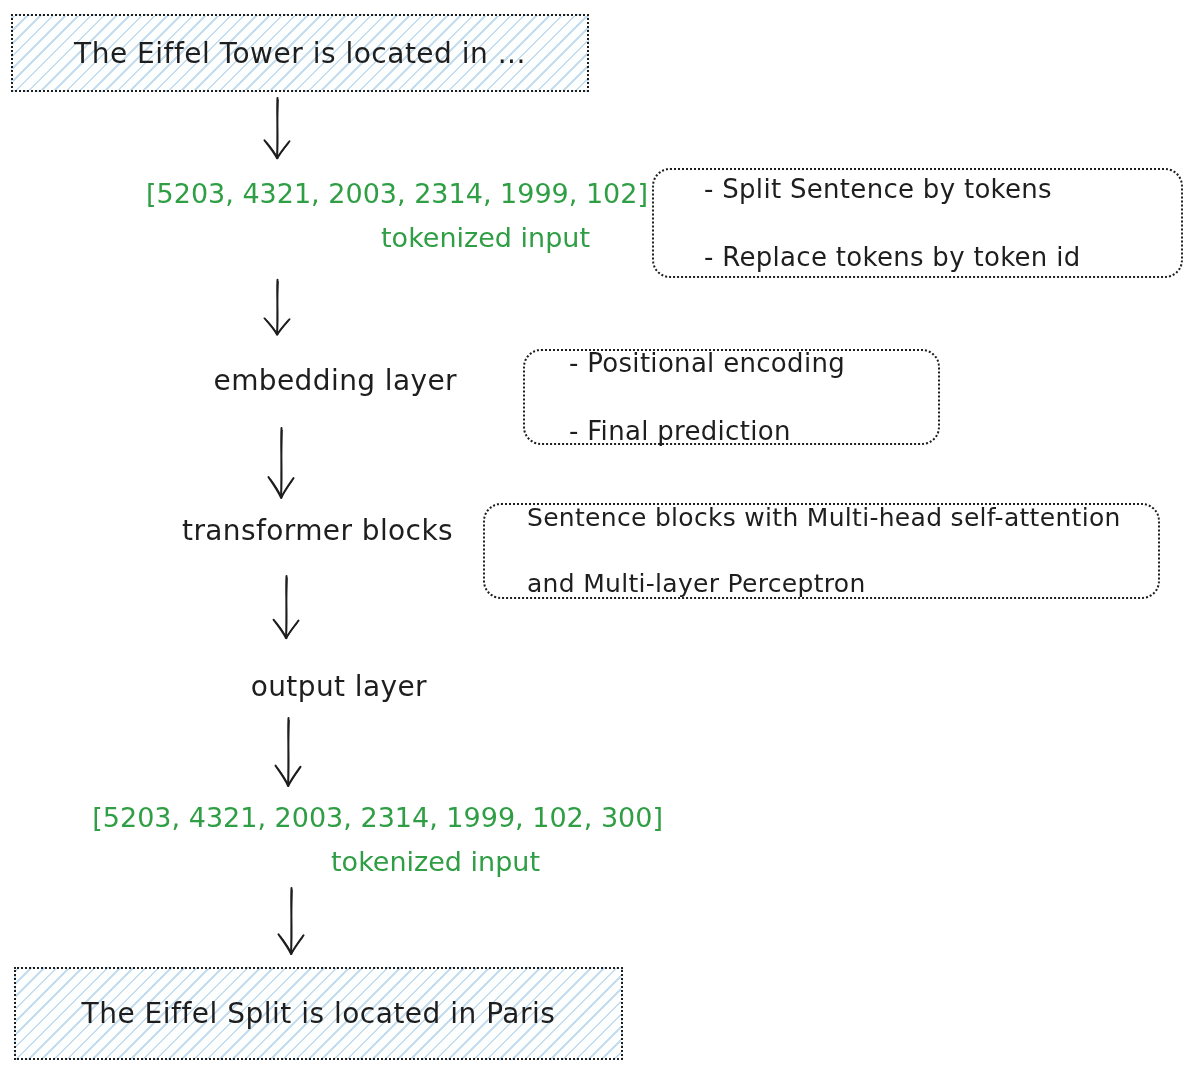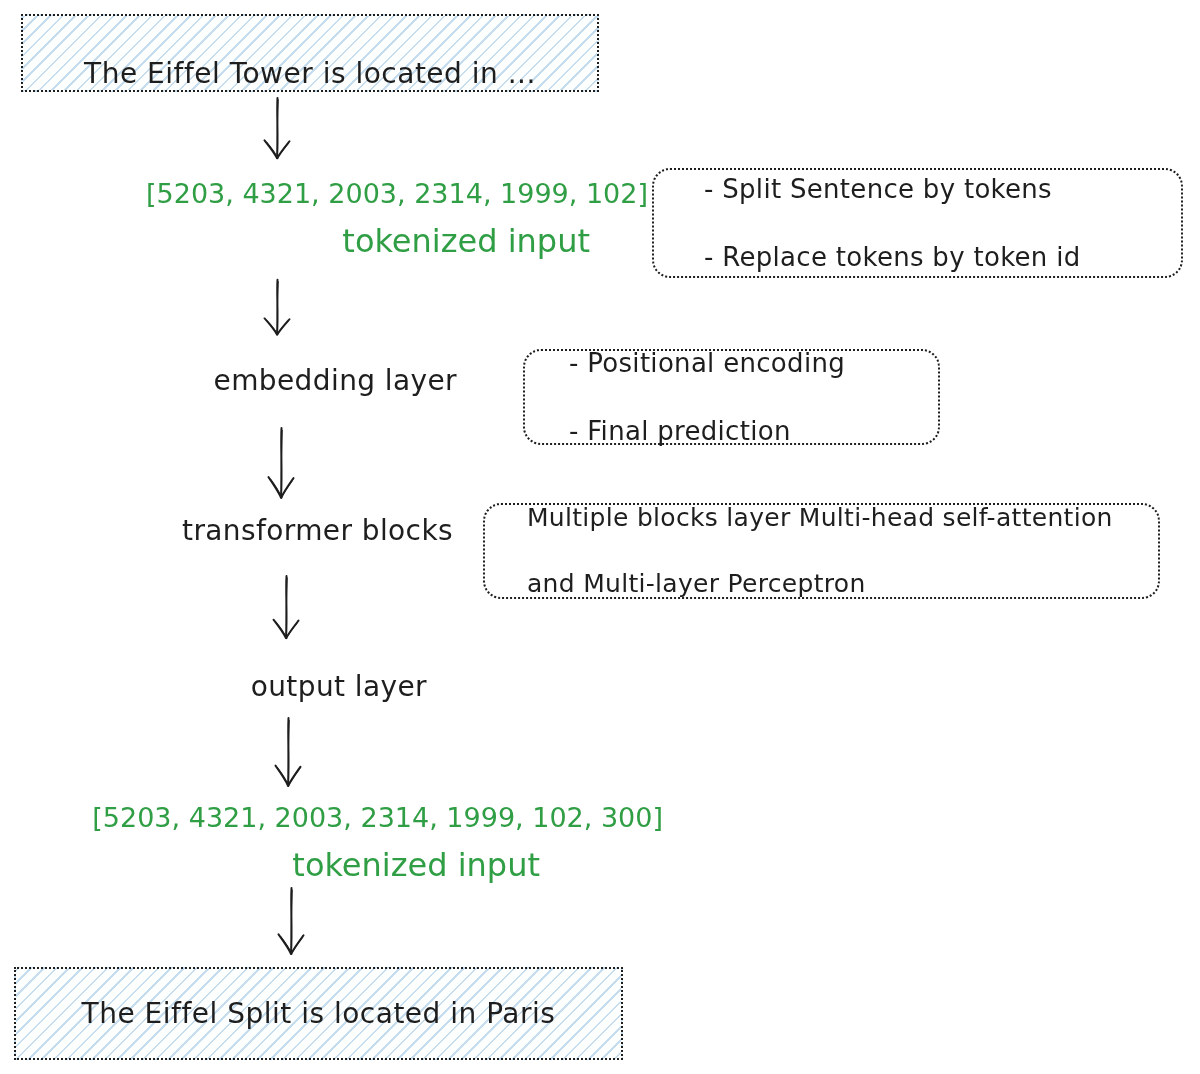--- a/index.html
+++ b/index.html
@@ -30,33 +30,33 @@
       transparent 1.8px, transparent 9px
     );
     background-color: #fdfefe;
     display: flex;
     align-items: center;
     justify-content: center;
     font-size: 28px;
     letter-spacing: 0.5px;
     color: var(--ink);
   }
-  .box-input  { left: 21px;  top: 14px;  width: 578px; height: 78px; align-items: flex-end; }
+  .box-input  { left: 11px;  top: 14px;  width: 578px; height: 78px; }
   .box-output { left: 14px;  top: 967px; width: 609px; height: 93px; }
 
   
   .green-vals, .green-cap {
     position: absolute;
     text-align: right;
     color: var(--green);
     white-space: nowrap;
     font-weight: normal;
   }
   .green-vals { font-size: 27px; }
-  .green-cap  { font-size: 32px; padding-left: 24px; }
+  .green-cap  { font-size: 27px; padding-left: 24px; }
   .g1-vals { left: 0px; top: 178px; width: 648px; }
   .g1-cap  { left: 0px; top: 222px; width: 590px; }
   .g2-vals { left: 3px; top: 802px; width: 660px; }
   .g2-cap  { left: 0px; top: 846px; width: 540px; }
 
   
   .node-label {
     position: absolute;
     text-align: right;
     font-size: 28px;
@@ -152,21 +152,21 @@
     <span>- Final prediction</span>
   </div>
 
   <svg class="arrow a3" viewBox="0 0 44 70" preserveAspectRatio="none">
       <use href="#hand-arrow"></use>
     </svg>
 
   <div class="node-label lbl-transformer">transformer blocks</div>
 
   <div class="note note3">
-    <span>Multiple blocks layer Multi-head self-attention</span>
+    <span>Sentence blocks with Multi-head self-attention</span>
     <span>and Multi-layer Perceptron</span>
   </div>
 
   <svg class="arrow a4" viewBox="0 0 44 70" preserveAspectRatio="none">
       <use href="#hand-arrow"></use>
     </svg>
 
   <div class="node-label lbl-output">output layer</div>
 
 

